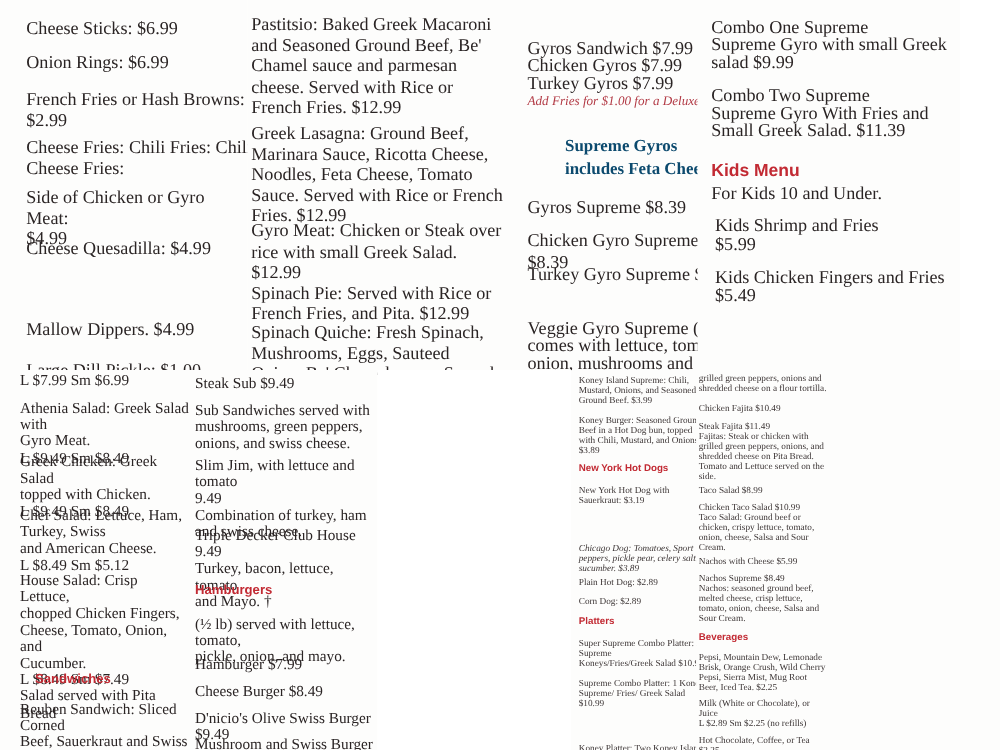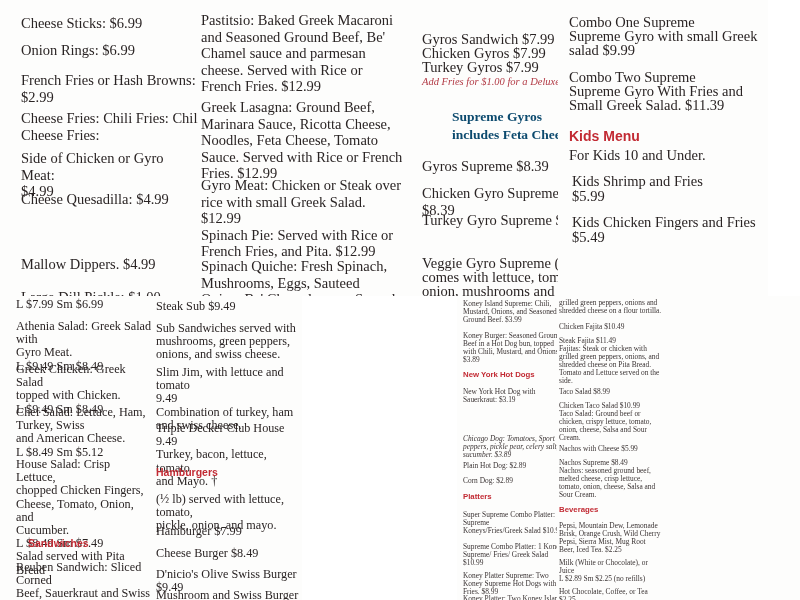--- a/index.html
+++ b/index.html
@@ -146,23 +146,20 @@
 sucumber. $3.89</div>
   <div class="item xs" style="left:6px;top:166px;">Plain Hot Dog: $2.89</div>
   <div class="item xs" style="left:6px;top:181px;">Corn Dog: $2.89</div>
   <div class="item head-sans" style="left:6px;top:196px;font-size:7.8px;">Platters</div>
   <div class="item xs" style="left:6px;top:215px;width:110px;">Super Supreme Combo Platter: 2
 Supreme
 Koneys/Fries/Greek Salad $10.99</div>
   <div class="item xs" style="left:6px;top:247px;width:110px;">Supreme Combo Platter: 1 Koney
 Supreme/ Fries/ Greek Salad
 $10.99</div>
-  <div class="item xs" style="left:6px;top:276px;width:110px;">Koney Platter Supreme: Two
-Koney Supreme Hot Dogs with
-Fries. $8.99</div>
   <div class="item xs" style="left:6px;top:299px;width:110px;">Koney Platter: Two Koney Island</div>
 </div>
 
 <div class="page" style="left:557px;top:296px;width:243px;height:304px;">
   <div class="item xs" style="left:2px;top:3px;">grilled green peppers, onions and
 shredded cheese on a flour tortilla.</div>
   <div class="item xs" style="left:2px;top:27px;">Chicken Fajita        $10.49</div>
   <div class="item xs" style="left:2px;top:41px;">Steak Fajita          $11.49
 Fajitas: Steak or chicken with
 grilled green peppers, onions, and

